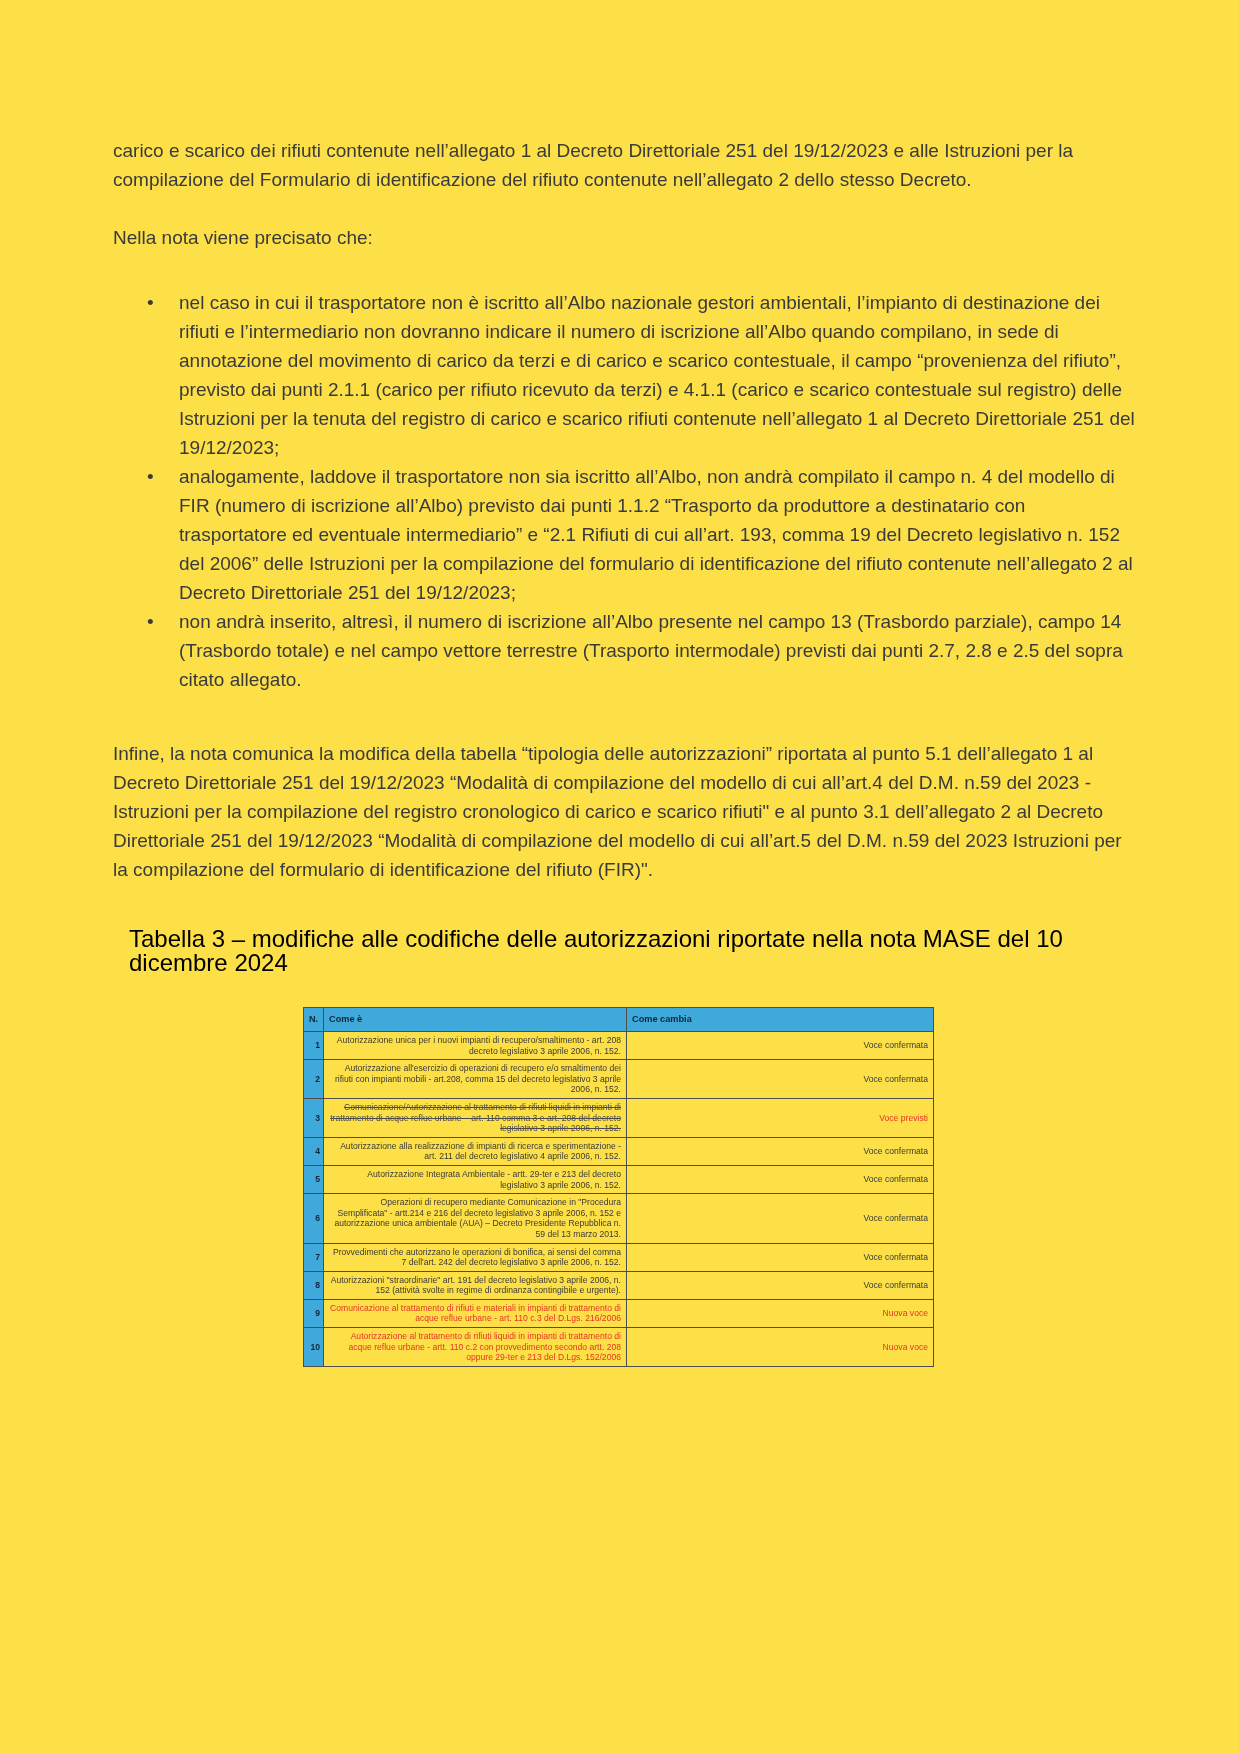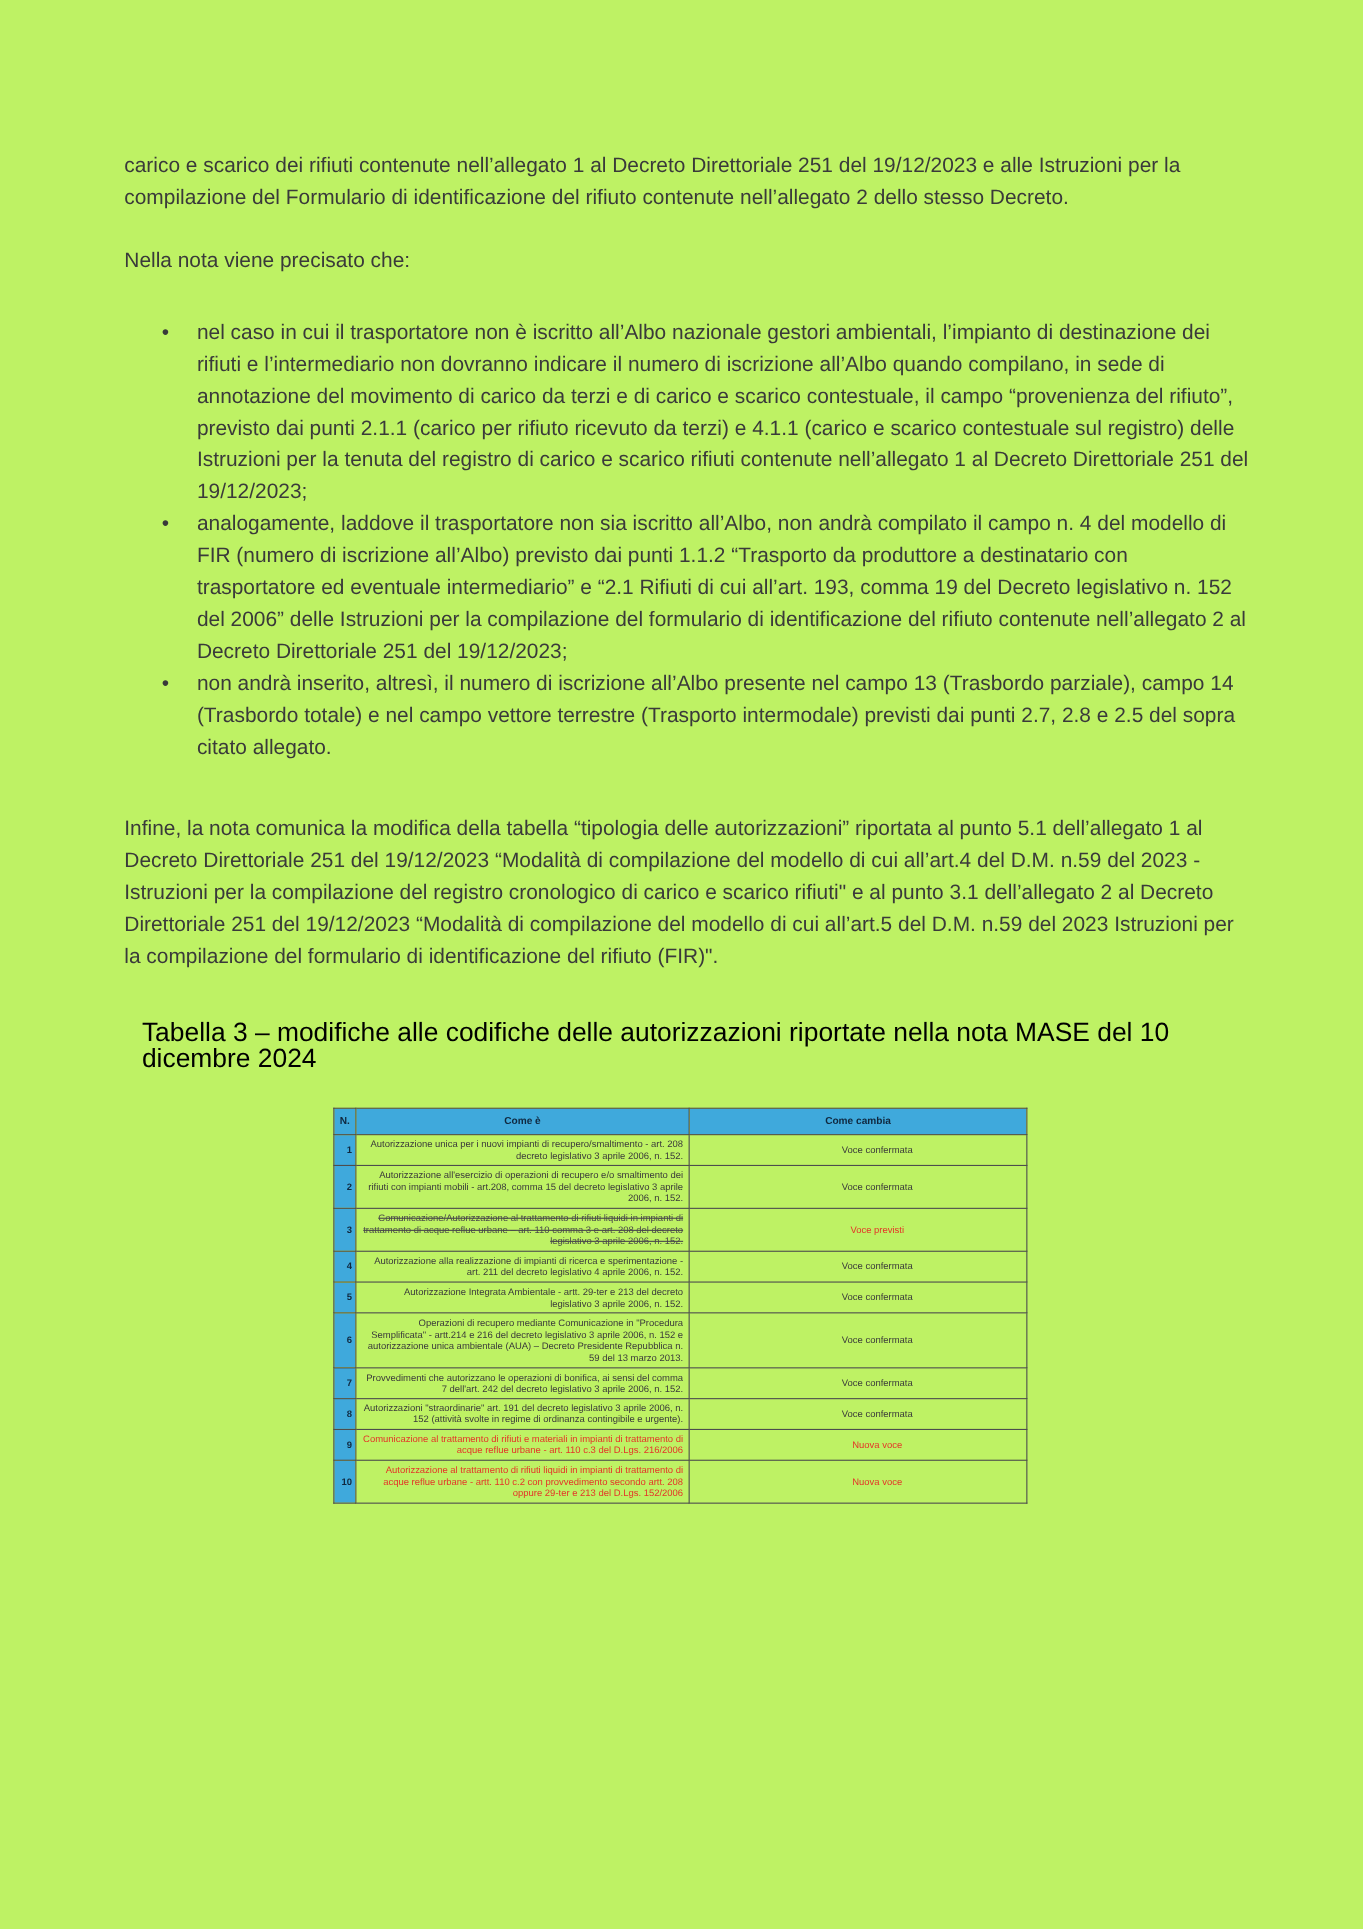--- a/index.html
+++ b/index.html
@@ -1,20 +1,20 @@
 <!DOCTYPE html>
 <html><head>
 <meta charset="utf-8">
 <style>
   html,body { margin:0; padding:0; background:#ffffff; }
   .page {
     position:relative;
     width:1239px;
     height:1754px;
-    background:#bef264;
+    background:#fde047;
     font-family:"Liberation Sans", sans-serif;
     overflow:hidden;
   }
   .content {
     position:absolute;
     left:113px;
     top:136px;
     width:1024px;
     color:#3a3a3a;
     font-size:19px;
@@ -60,34 +60,34 @@
   .auth-table th, .auth-table td {
     border:1px solid #4d4d4d;
     padding:3px 5px;
     vertical-align:middle;
     overflow:hidden;
   }
   .auth-table thead th {
     background:#3fa9dc;
     color:#10283f;
     font-weight:bold;
-    text-align:center;
+    text-align:left;
     height:17px;
     font-size:9.2px;
   }
   .auth-table thead th.h-num { text-align:center; padding:3px 2px; }
   .auth-table td.num {
     background:#3fa9dc;
     color:#10283f;
     font-weight:bold;
     text-align:right;
     padding:3px 3px;
   }
   .auth-table td.desc { text-align:right; }
-  .auth-table td.change { text-align:center;padding-left:40px; }
+  .auth-table td.change { text-align:right;padding-left:40px; }
   tr.row-eliminated td.desc { text-decoration:line-through; color:#4a4a4a; }
   tr.row-eliminated td.change { color:#e43528; }
   tr.row-new td.desc, tr.row-new td.change { color:#e43528; }
 </style>
 </head>
 <body>
 
 <div class="page">
   <div class="content">
 

